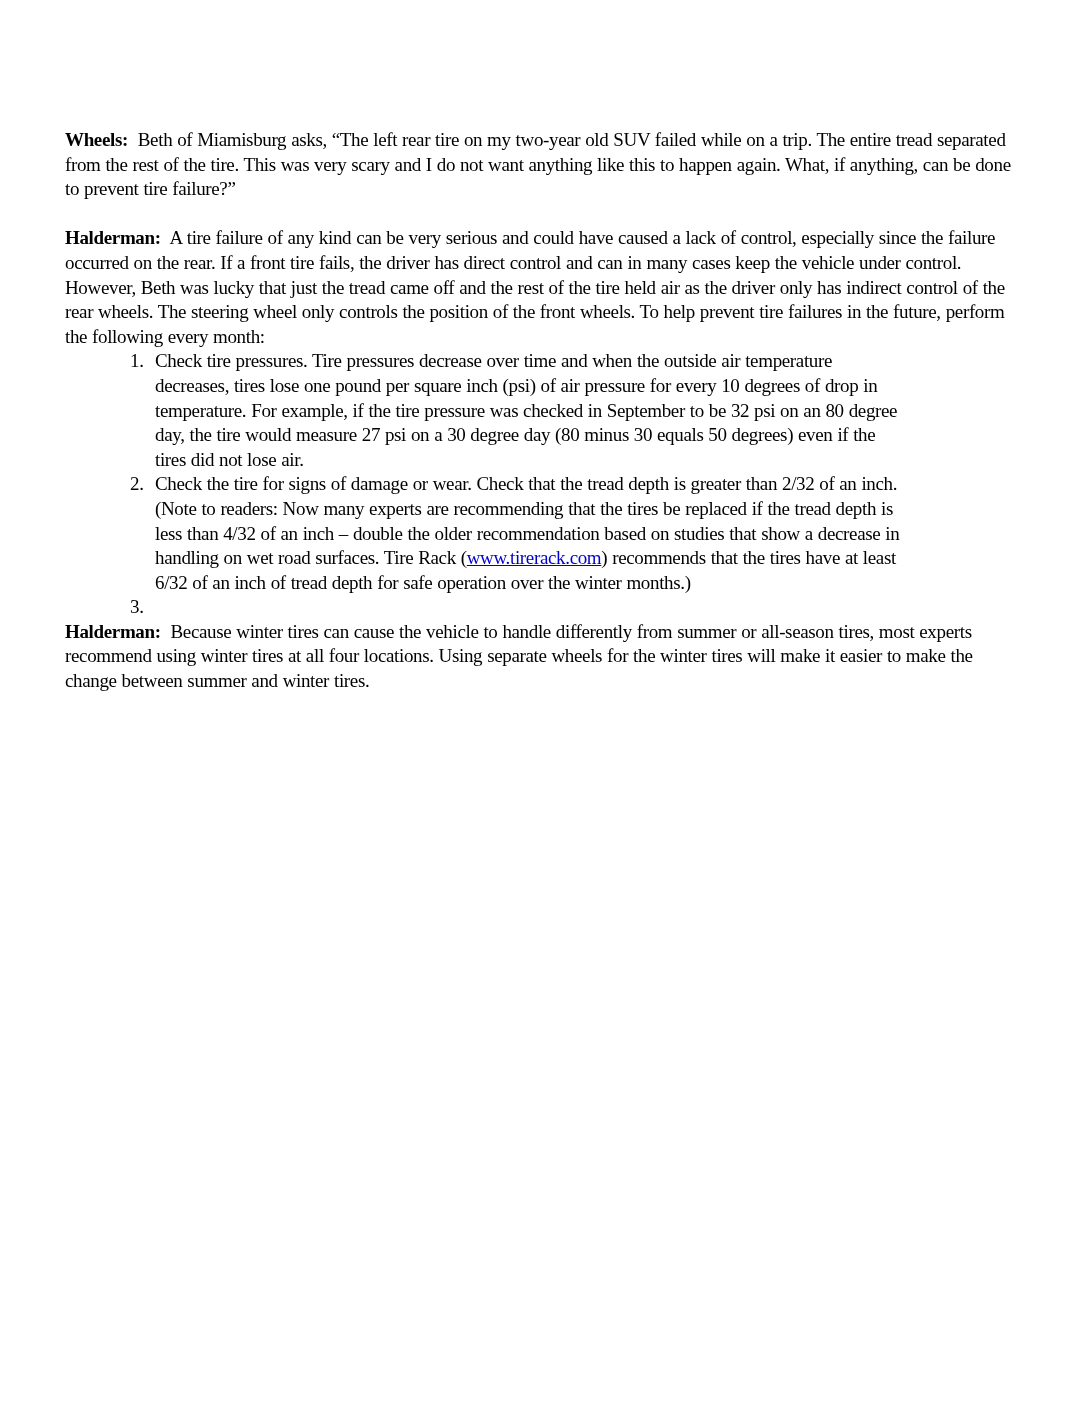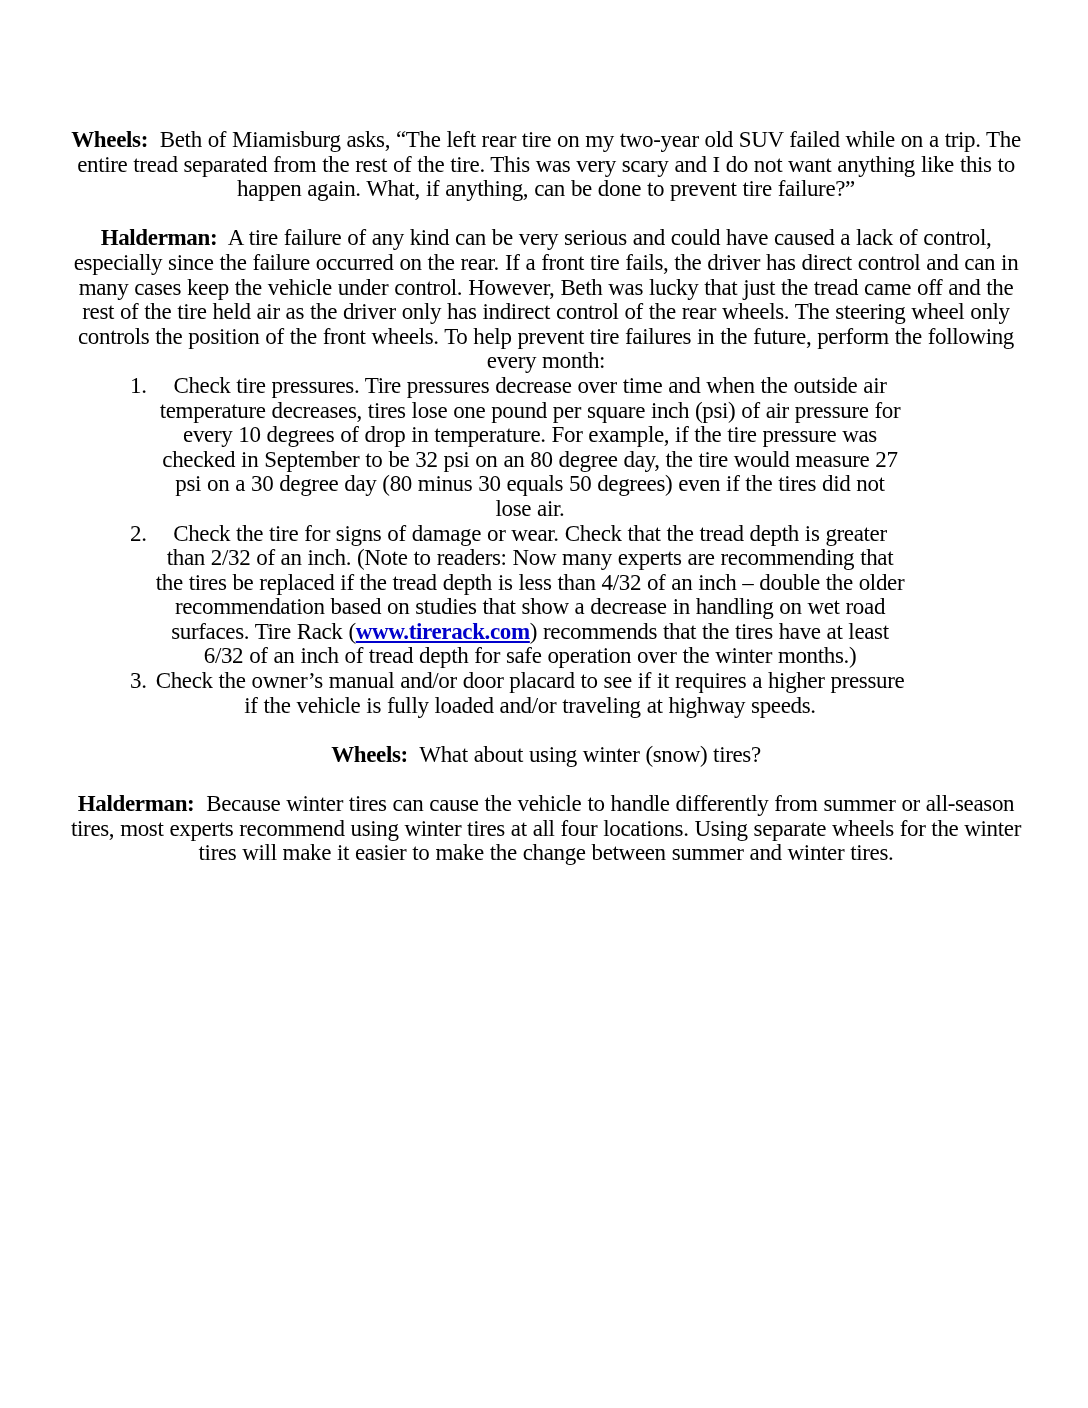--- a/index.html
+++ b/index.html
@@ -1,28 +1,28 @@
 <!DOCTYPE html>
 <html><head>
 <meta charset="utf-8">
 <style>
   html, body { margin: 0; padding: 0; background: #ffffff; }
   body { width: 1088px; height: 1408px; position: relative; overflow: hidden; }
   .page {
     position: absolute; left: 65px; top: 128px; width: 962px;
     font-family: "Liberation Serif", "DejaVu Serif", serif;
-    font-size: 23px; line-height: 24.6px; color: #000;
-    letter-spacing: -0.35px; word-spacing: 0.5px; text-align: center;
+    font-size: 19px; line-height: 24.6px; color: #000;
+    letter-spacing: -0.35px; word-spacing: 0.5px;
   }
   .para { margin: 0 0 24.6px 0; }
   .speaker { font-weight: bold; }
   .list { margin: -24.6px 0 24.6px 0; padding: 0; list-style: none; width: 840px; }
   .list li { position: relative; padding-left: 90px; }
   .list .num { position: absolute; left: 65px; }
-  a.link { color: #0000cc; text-decoration: underline; font-weight: bold; }
+  a.link { color: #0000cc; text-decoration: underline; }
 </style>
 </head>
 <body>
 
 <div class="page">
 
   <p class="para">
     <span class="speaker">Wheels:</span>&nbsp;
     <span>Beth of Miamisburg asks, “The left rear tire on my two-year old SUV failed while on a trip.  The entire tread separated from the rest of the tire.  This was very scary and I do not want anything like this to happen again.  What, if anything, can be done to prevent tire failure?”</span>
   </p>
@@ -36,29 +36,24 @@
     <li>
       <span class="num">1.</span>
       <span>Check tire pressures.  Tire pressures decrease over time and when the outside air temperature decreases, tires lose one pound per square inch (psi) of air pressure for every 10 degrees of drop in temperature.  For example, if the tire pressure was checked in September to be 32 psi on an 80 degree day, the tire would measure 27 psi on a 30 degree day (80 minus 30 equals 50 degrees) even if the tires did not lose air.</span>
     </li>
     <li>
       <span class="num">2.</span>
       <span>Check the tire for signs of damage or wear.  Check that the tread depth is greater than 2/32 of an inch.  (Note to readers:  Now many experts are recommending that the tires be replaced if the tread depth is less than 4/32 of an inch – double the older recommendation based on studies that show a decrease in handling on wet road surfaces.  Tire Rack (</span><a class="link" href="#" style="color: rgb(0, 0, 204);">www.tirerack.com</a><span>) recommends that the tires have at least 6/32 of an inch of tread depth for safe operation over the winter months.)</span>
     </li>
     <li>
       <span class="num">3.</span>
-      <span>Check the owner’s manual and/or door placard to see if it requires a higher pressure if the vehicle is fully loaded and/or traveling at highway speeds.</span>
     </li>
   </ol>
 
 
 
-  <p class="para">
-    <span class="speaker">Wheels:</span>&nbsp;
-    <span>What about using winter (snow) tires?</span>
-  </p>
 
   <p class="para">
     <span class="speaker">Halderman:</span>&nbsp;
     <span>Because winter tires can cause the vehicle to handle differently from summer or all-season tires, most experts recommend using winter tires at all four locations.  Using separate wheels for the winter tires will make it easier to make the change between summer and winter tires.</span>
   </p>
 
 </div>
 
 </body></html>

